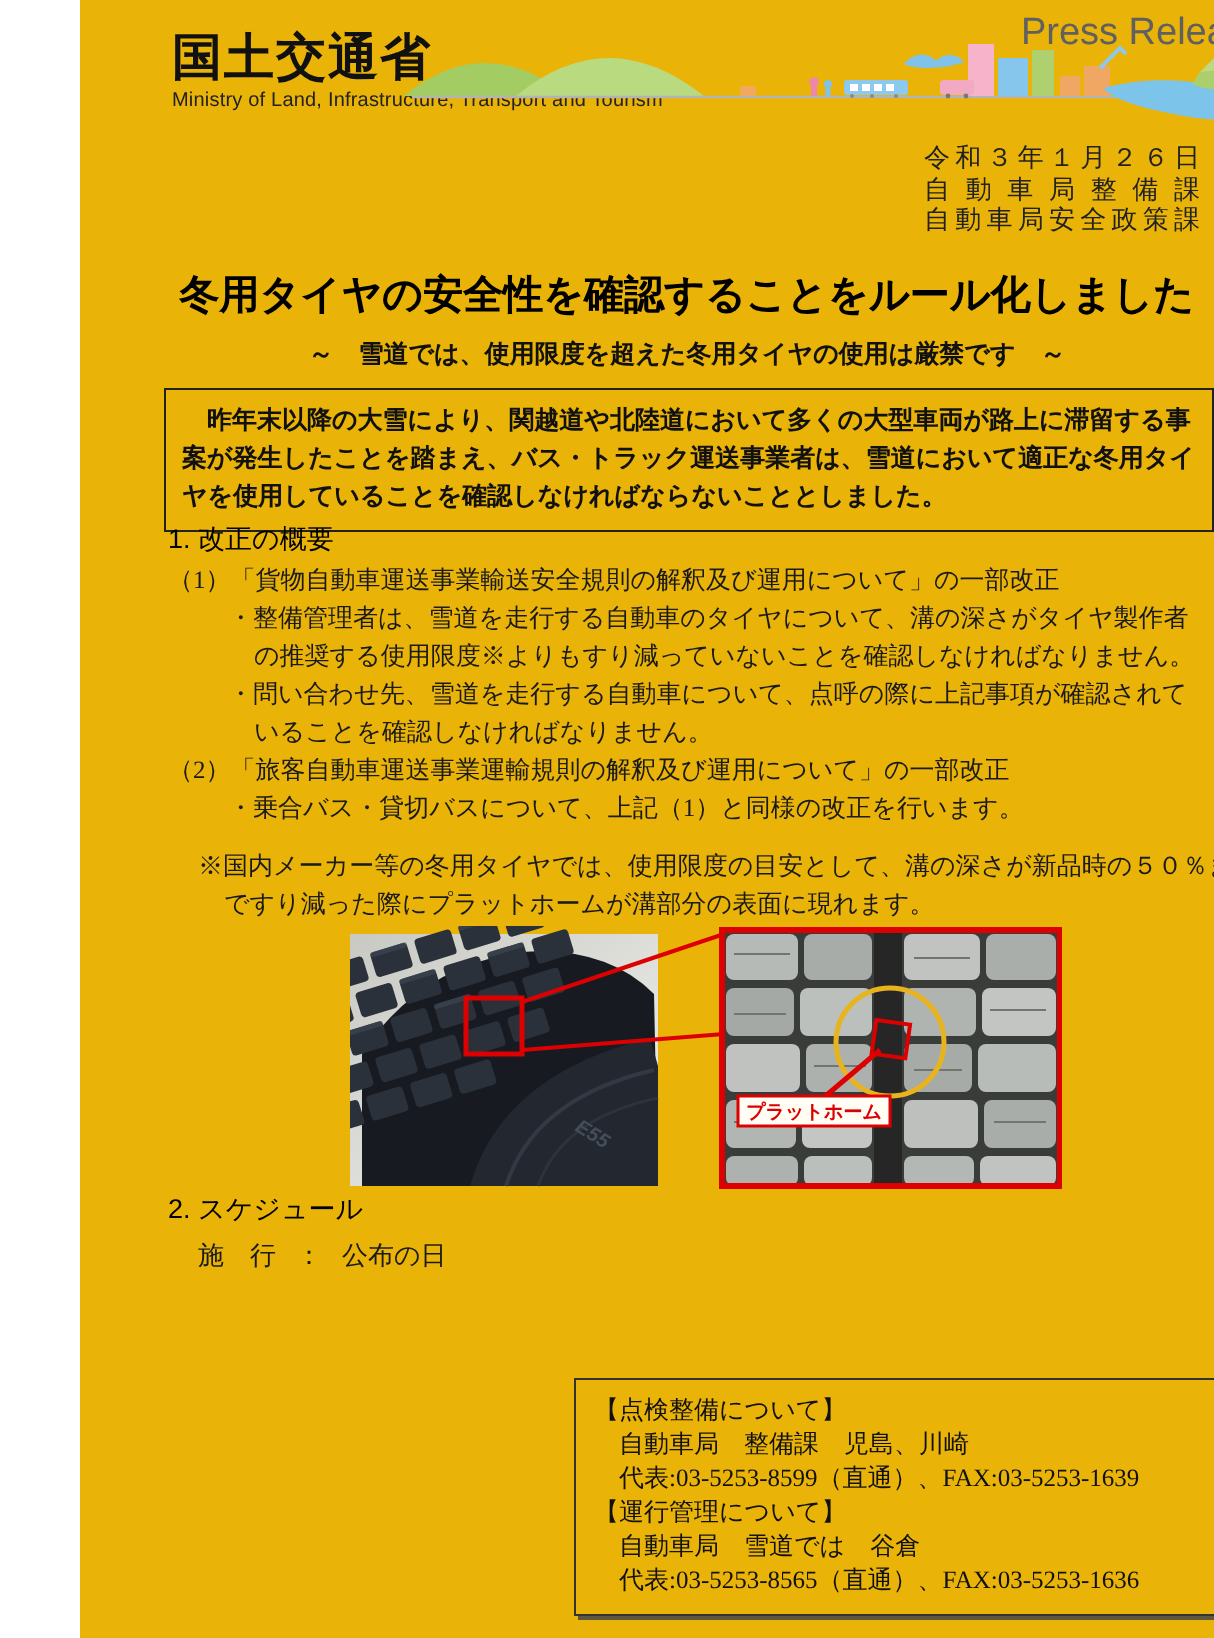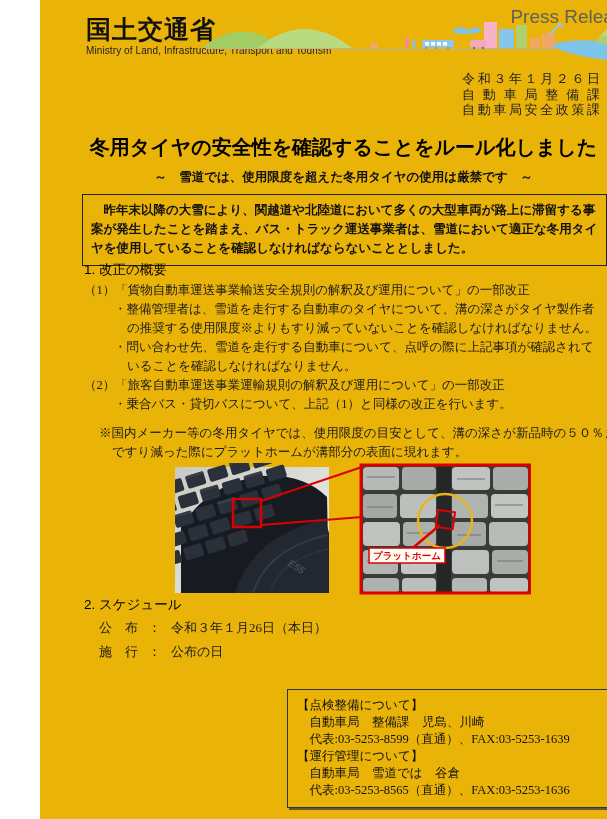--- a/index.html
+++ b/index.html
@@ -230,23 +230,20 @@
       <line x1="233" y1="89" x2="265" y2="62" stroke="#dd0000" stroke-width="2.5"></line>
       <rect x="194" y="85" width="76" height="15" fill="#fffdf4" stroke="#dd0000" stroke-width="1.5"></rect>
       <text x="232" y="96" text-anchor="middle" font-family="Liberation Sans, sans-serif" font-size="9.5" font-weight="bold" fill="#dd0000">プラットホーム</text>
       <rect x="186" y="2" width="169" height="128" fill="none" stroke="#dd0000" stroke-width="3"></rect>
     </g>
   </svg>
 
   <div class="s-head s2h">2. スケジュール</div>
   <div class="sched">
     <div>
-      <span>公　布</span><span class="sep">：</span><span>令和３年１月26日（本日）</span>
-    </div>
-    <div>
       <span>施　行</span><span class="sep">：</span><span>公布の日</span>
     </div>
   </div>
 
   <div class="contact">
     <div>【点検整備について】</div>
     <div>　自動車局　整備課　児島、川崎</div>
     <div>　代表:03-5253-8599（直通）、FAX:03-5253-1639</div>
     <div>【運行管理について】</div>
     <div>　自動車局　雪道では　谷倉</div>

